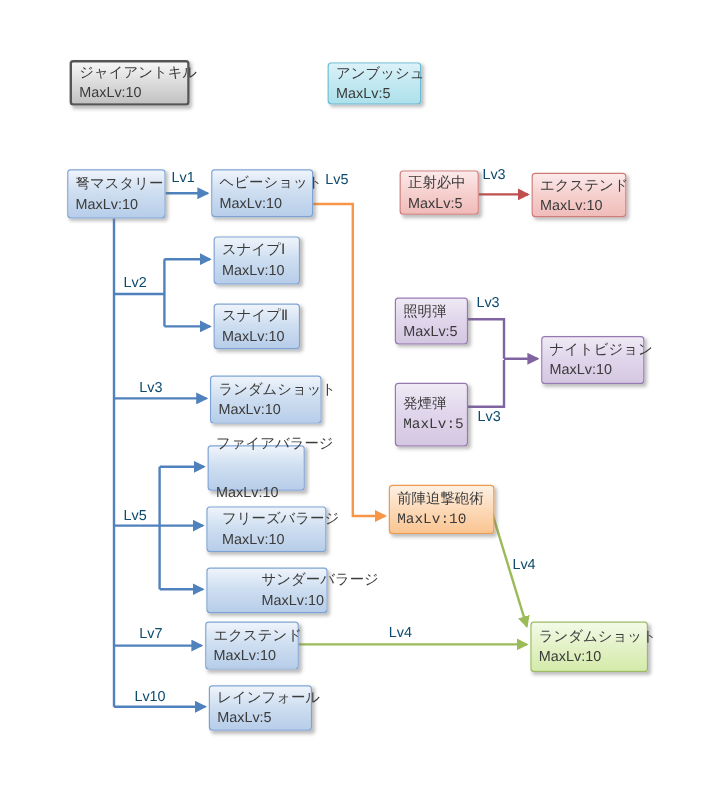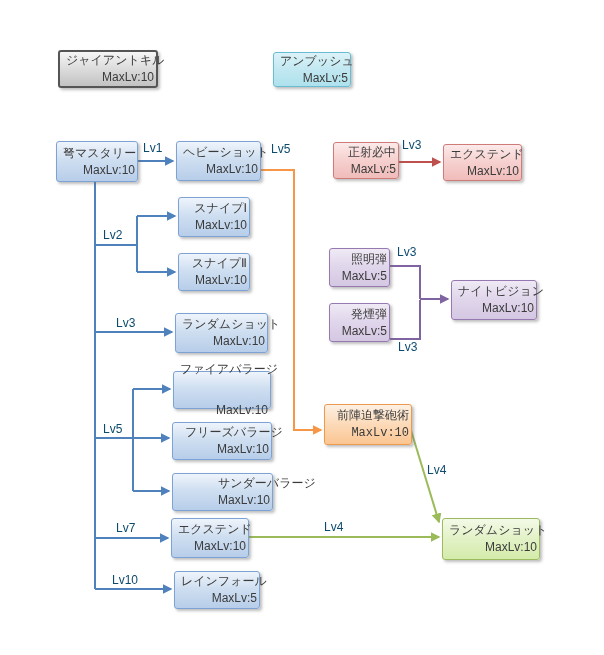--- a/index.html
+++ b/index.html
@@ -7,48 +7,47 @@
     position:relative;width:604px;height:655px;background:#ffffff;overflow:hidden;
     font-family:"Liberation Sans",sans-serif;
   }
   #edges{position:absolute;left:0;top:0;width:604px;height:655px;}
   .node{
     position:absolute;box-sizing:border-box;border-radius:3px;
     display:flex;flex-direction:column;justify-content:center;
     padding:2px 2px 2px 6px;font-size:12px;line-height:17px;color:#3b3b3b;
     box-shadow:2px 2px 3px rgba(110,110,110,.45);
     white-space:nowrap;
-    text-align:right;
   }
   .gray  {background:linear-gradient(180deg,#f6f6f6 0%,#dedede 45%,#c2c2c2 100%);border:2px solid #555555;}
   .blue  {background:linear-gradient(180deg,#eff4fb 0%,#cfdff1 45%,#b7cde9 100%);border:1.5px solid #7da2d4;}
   .cyan  {background:linear-gradient(180deg,#dcf2f8 0%,#c4e9f2 45%,#aee1ec 100%);border:1.5px solid #68bdd3;}
   .red   {background:linear-gradient(180deg,#fceaea 0%,#f6d2d0 45%,#f0bcba 100%);border:1.5px solid #cf7b79;}
   .purple{background:linear-gradient(180deg,#efeaf5 0%,#e1d7ec 45%,#d4c7e2 100%);border:1.5px solid #9779b2;}
   .orange{background:linear-gradient(180deg,#fdf0e3 0%,#fcdcbc 45%,#fbc592 100%);border:1.5px solid #ec9a4e;}
   .green {background:linear-gradient(180deg,#f3fae8 0%,#e4f2c9 45%,#d4ebaa 100%);border:1.5px solid #9cba5f;}
   .elabel{position:absolute;font-size:12px;line-height:14px;color:#0c4a6e;white-space:nowrap;}
 
   
   #n0 {left:58px; top:50px; width:100px;height:38px;}
   #n1 {left:257px;top:52px; width:78px; height:35px;margin-left:16px;}
   #n2 {left:56px; top:141px;width:82px; height:41px;}
   #n3 {left:176px;top:141px;width:85px; height:40px;}
   #n4 {left:178px;top:197px;width:72px; height:40px;}
   #n5 {left:178px;top:253px;width:72px; height:38px;}
   #n6 {left:175px;top:313px;width:93px; height:40px;}
-  #n7 {left:173px;top:371px;width:98px; height:38px;gap:24px;}
+  #n7 {left:173px;top:371px;width:81px; height:38px;gap:24px;}
   #n8 {left:172px;top:422px;width:100px;height:38px;padding-left:12px;}
   #n9 {left:172px;top:473px;width:101px;height:38px;padding-left:45px;}
   #n10{left:171px;top:518px;width:78px; height:40px;}
   #n11{left:174px;top:571px;width:86px; height:38px;}
   #n12{left:333px;top:142px;width:66px; height:37px;}
   #n13{left:443px;top:144px;width:79px; height:37px;}
   #n14{left:329px;top:248px;width:61px; height:39px;}
-  #n15{left:329px;top:303px;width:61px; height:39px;}
+  #n15{left:329px;top:319px;width:61px; height:53px;font-family:Liberation Mono, monospace;}
   #n16{left:451px;top:280px;width:86px; height:40px;}
   #n17{left:324px;top:404px;width:88px; height:41px;font-family:Liberation Mono, monospace;}
   #n18{left:442px;top:518px;width:98px; height:42px;}
 </style>
 </head>
 <body>
 
 <div id="canvas">
 
   <svg id="edges" width="604" height="655" viewBox="0 0 604 655">

